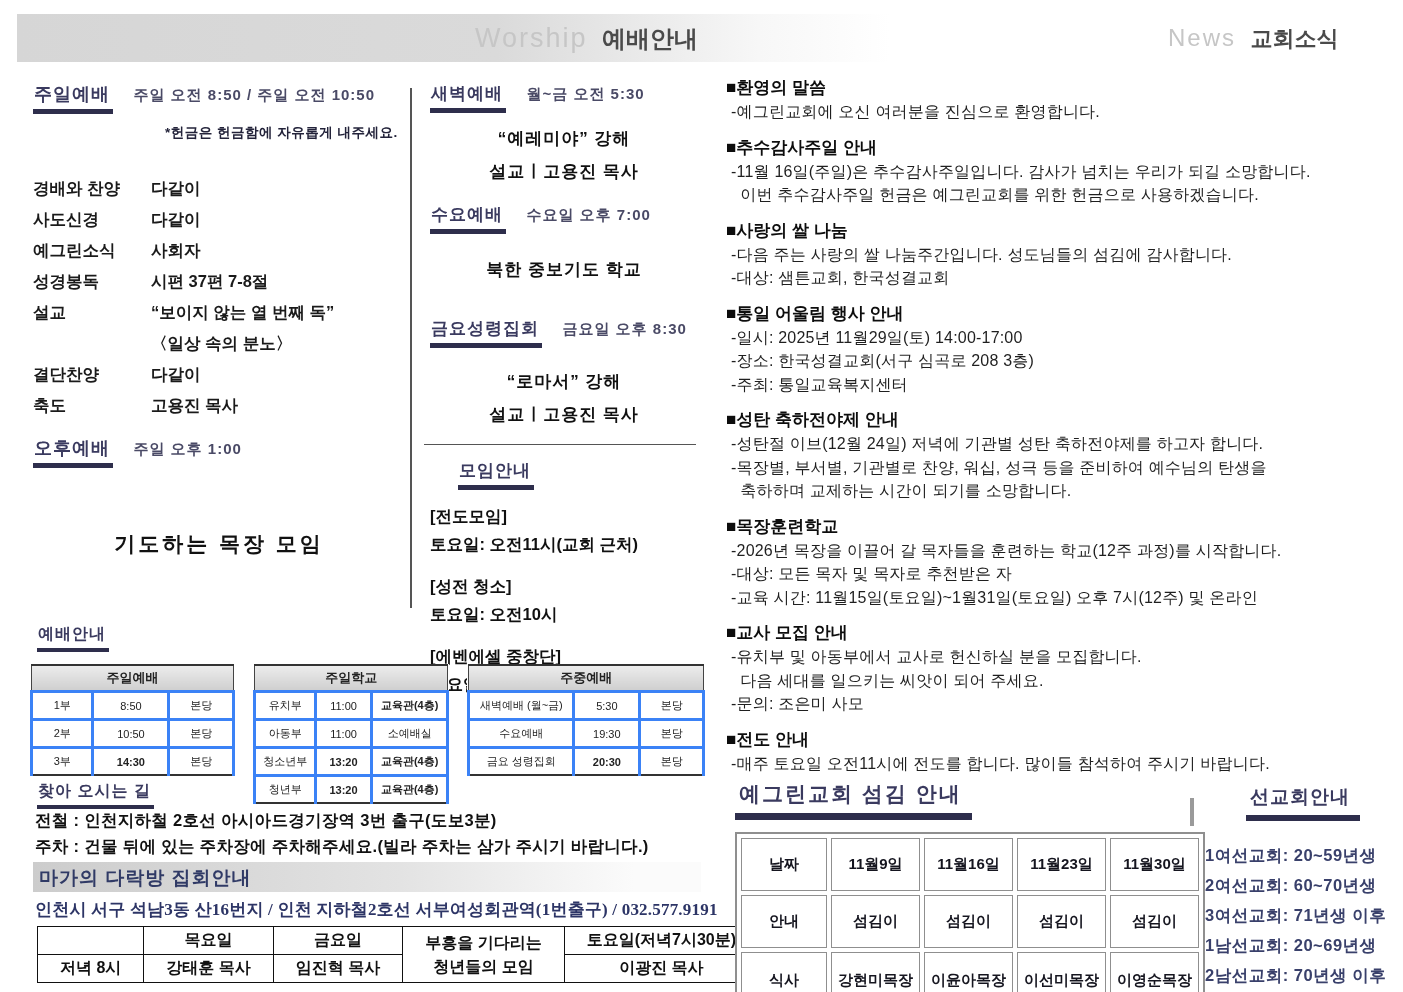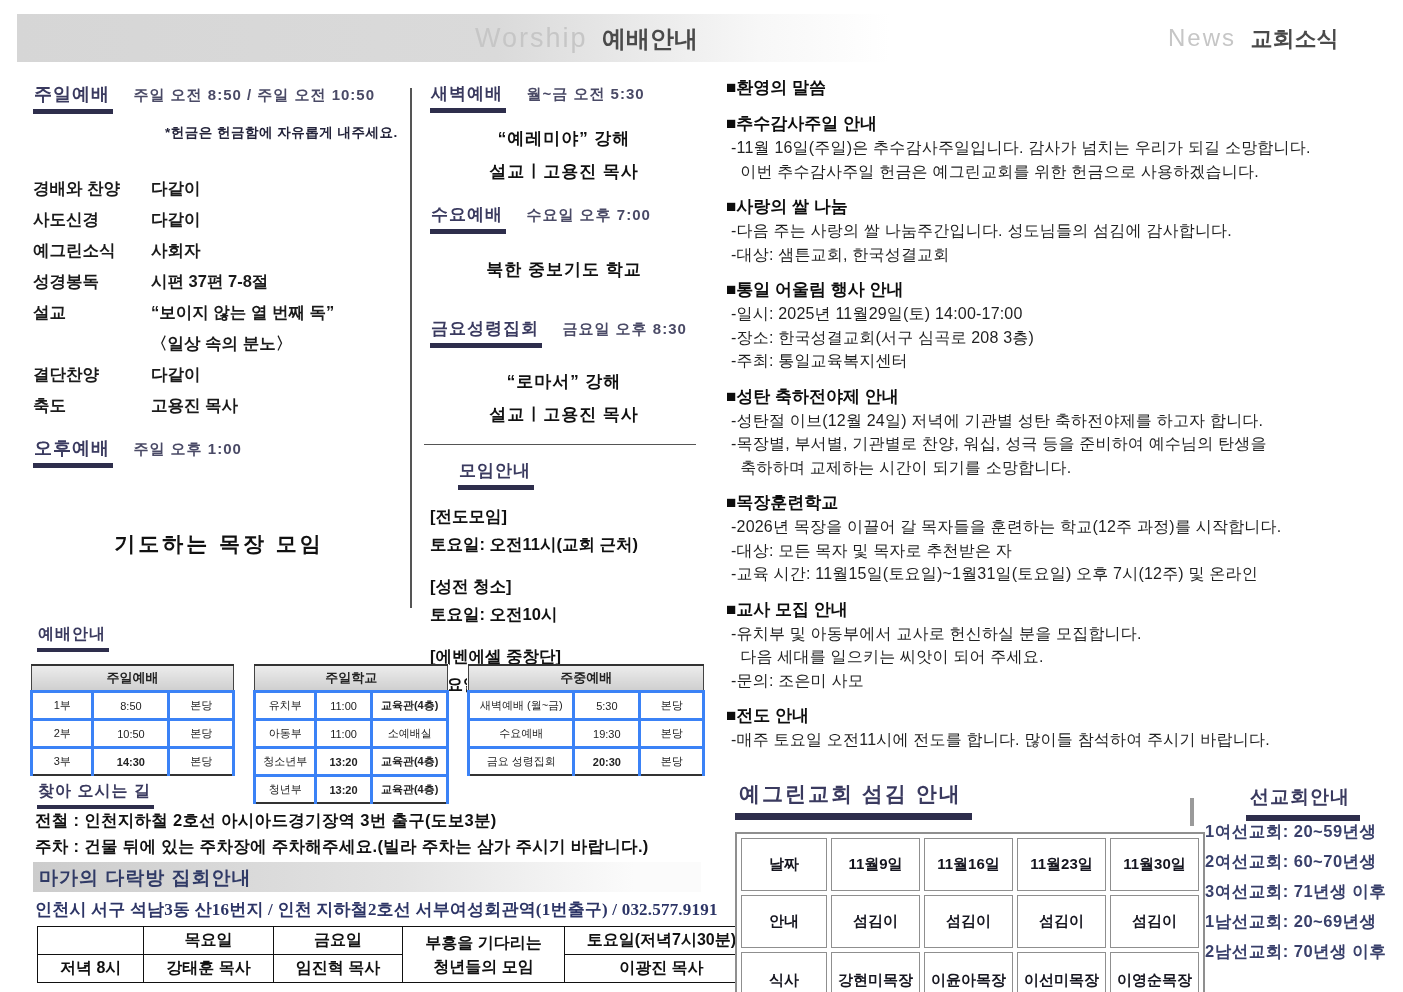--- a/index.html
+++ b/index.html
@@ -100,21 +100,21 @@
   table.serve td{
     border:1.2px solid #8f8f8f;font-weight:bold;text-align:center;color:#15151f;
     font-size:15px;padding:16px 6px;white-space:nowrap;
   }
   td.w-lab{min-width:72px;}
   td.w-col{min-width:70px;}
   .two-line{line-height:22px;}
   .gray-bar{position:absolute;left:1190px;top:798px;width:4px;height:28px;background:#9a9a9a;}
   .mission{position:absolute;left:1205px;top:784px;width:196px;text-align:center;}
   .mission .big-head{font-size:19px;border-bottom-width:6px;letter-spacing:1px;}
-  .mission-list{margin-top:0;text-align:left;}
+  .mission-list{margin-top:24px;text-align:left;}
   .mission-item{font-weight:bold;font-size:16.5px;color:#39406b;margin-bottom:8px;letter-spacing:0.5px;white-space:nowrap;}
 </style>
 </head>
 <body>
 
 <div class="band">
   <div class="band-inner">
     <span class="en-word">Worship</span>
     <span class="ko-word">예배안내</span>
   </div>
@@ -211,20 +211,21 @@
   </div>
   <div class="meet-group" style="margin-top:20px;">
     <div class="meet-name">[에벤에셀 중창단]</div>
     <div class="meet-time">토요일: 오후5시 / 주일 오후2:30</div>
   </div>
 </div>
 
 <div class="col-right">
   <div class="news-item">
     <div class="news-title">■환영의 말씀</div>
+    <div class="news-line">-예그린교회에 오신 여러분을 진심으로 환영합니다.</div>
   </div>
   <div class="news-item">
     <div class="news-title">■추수감사주일 안내</div>
     <div class="news-line">-11월 16일(주일)은 추수감사주일입니다. 감사가 넘치는 우리가 되길 소망합니다.</div>
     <div class="news-line">  이번 추수감사주일 헌금은 예그린교회를 위한 헌금으로 사용하겠습니다.</div>
   </div>
   <div class="news-item">
     <div class="news-title">■사랑의 쌀 나눔</div>
     <div class="news-line">-다음 주는 사랑의 쌀 나눔주간입니다. 성도님들의 섬김에 감사합니다.</div>
     <div class="news-line">-대상: 샘튼교회, 한국성결교회</div>

